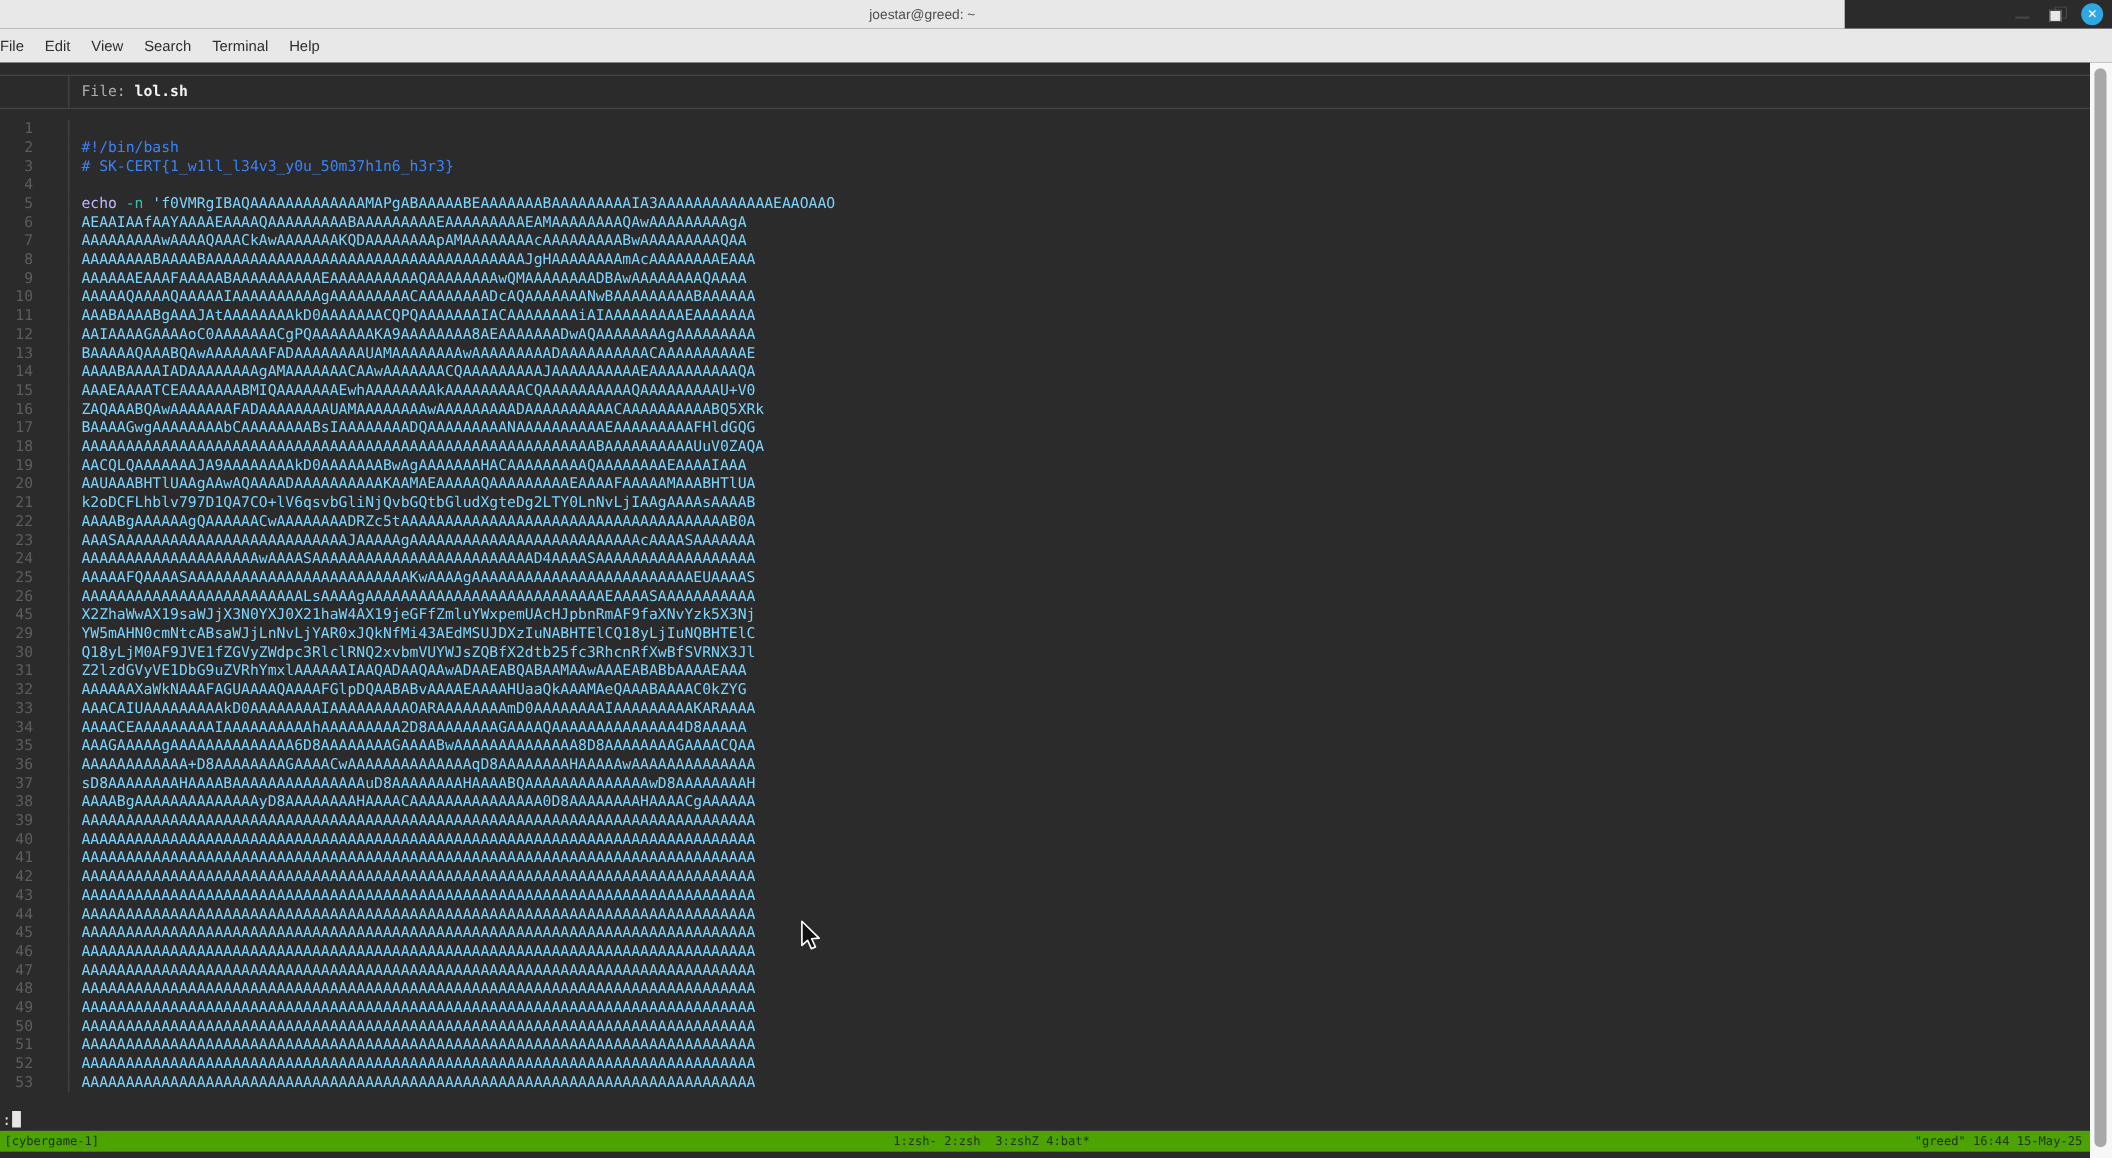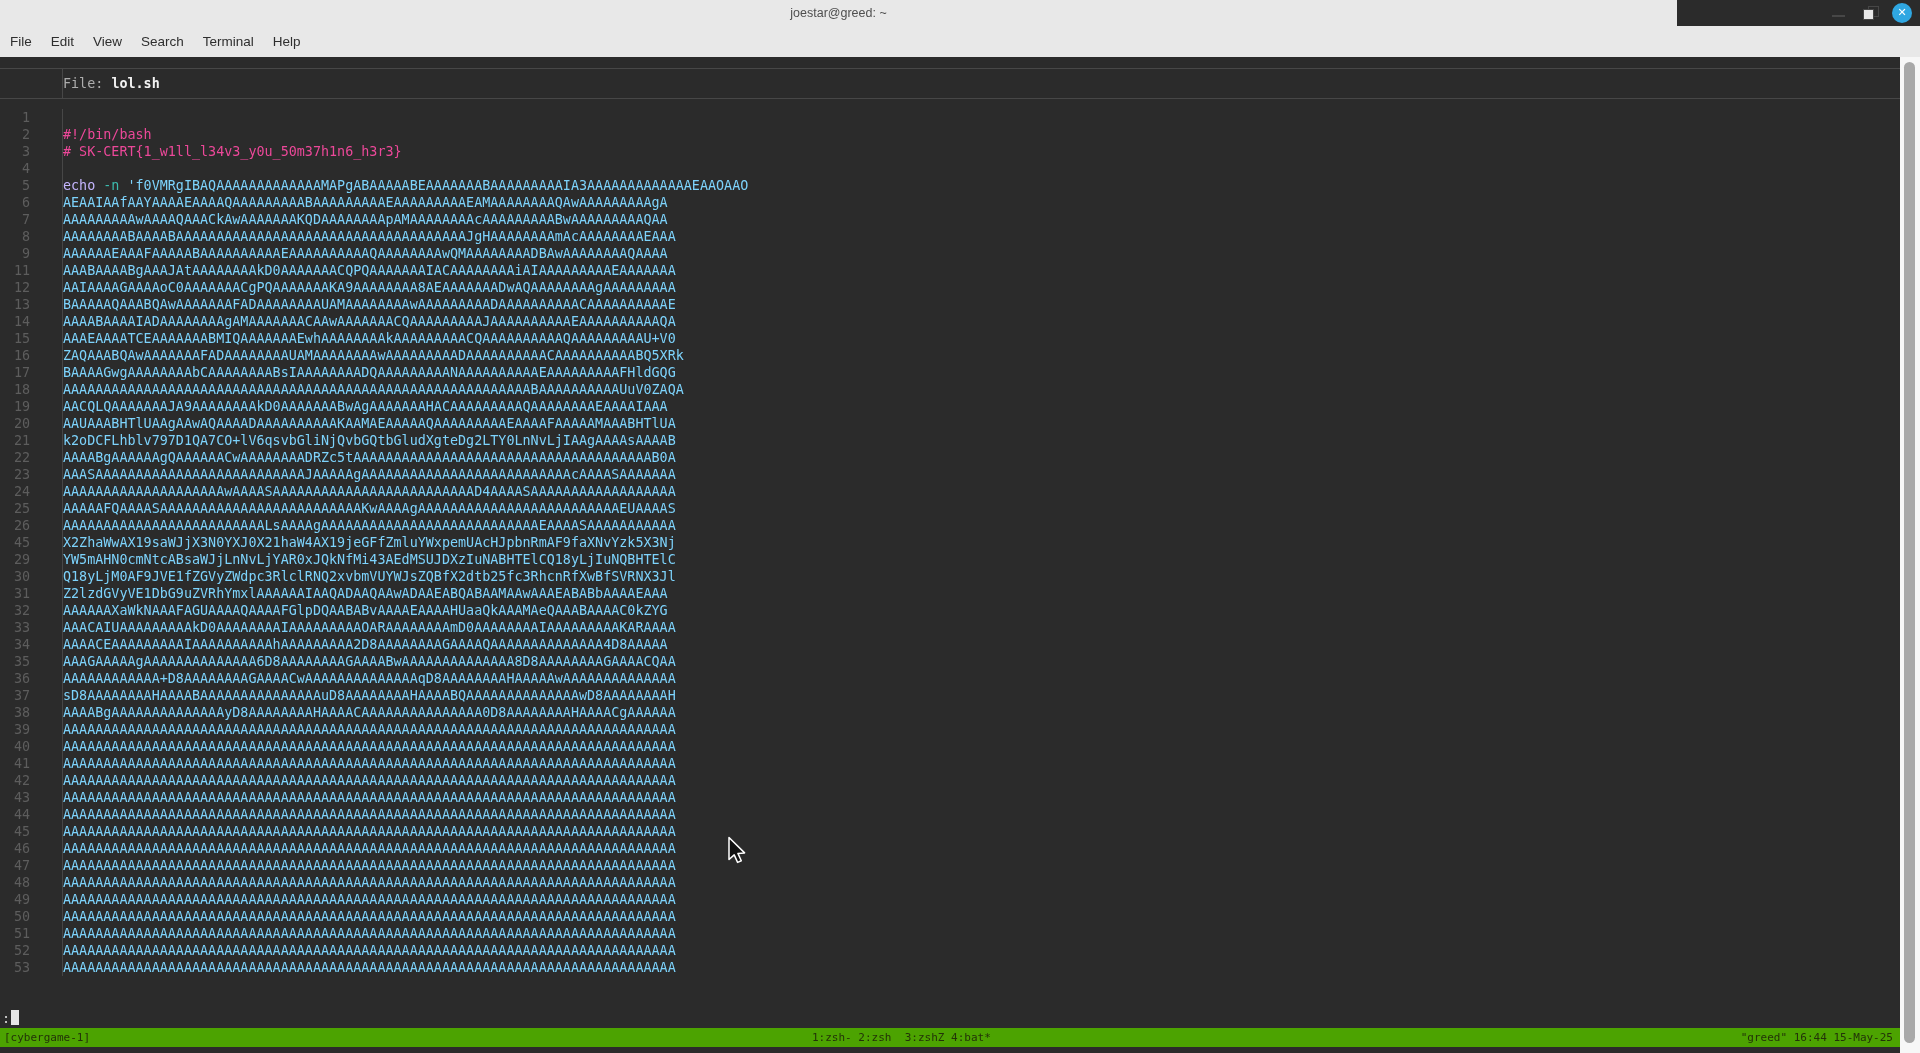--- a/index.html
+++ b/index.html
@@ -13,41 +13,41 @@
     text-align:center;font-family:"Liberation Sans",sans-serif;font-size:12.5px;color:#4e4e4e;}
   .btn-min{position:absolute;left:1832px;top:15px;width:13px;height:2px;background:#474747;cursor:default;}
   .btn-restore{position:absolute;left:1863px;top:6px;width:16px;height:14px;}
   .btn-restore .sq-back{position:absolute;right:0;top:0;width:9px;height:9px;border:1px solid #474747;}
   .btn-restore .sq-front{position:absolute;left:0;bottom:0;width:9px;height:9px;border:1px solid #474747;background:#e8e8e8;}
   .btn-close{position:absolute;left:1892px;top:3px;width:20px;height:20px;border-radius:50%;
     background:#2fa7e2;color:#ffffff;text-align:center;line-height:20px;font-size:11px;
     font-family:"DejaVu Sans",sans-serif;}
   
   .menubar{position:absolute;left:0;top:26px;width:1920px;height:31px;background:#e8e8e8;
-    display:flex;align-items:center;padding-left:10px;box-sizing:border-box;gap:19px;}
+    display:flex;align-items:center;box-sizing:border-box;gap:19px;}
   .menu-item{font-family:"Liberation Sans",sans-serif;font-size:13.5px;color:#2e2e2e;cursor:default;}
   
   .terminal{position:absolute;left:0;top:57px;width:1900px;height:996px;background:#2b2b2b;}
   .bat-rule{position:absolute;left:0;width:1900px;height:1px;background:#474747;}
   .rule-top{top:11px;}
   .rule-bottom{top:41px;}
   .bat-header-row{position:absolute;left:0;top:12px;width:1900px;height:29px;display:flex;}
   .bat-header-row .ln{height:29px;}
   .bat-header-row .lt{line-height:29px;}
   .file-label{color:#adadad;font-size:13.4px;}
   .file-name{color:#f2f2f2;font-weight:bold;font-size:13.4px;}
   .code-lines{position:absolute;left:0;top:52px;width:1900px;}
   .code-row{display:flex;height:17px;line-height:17px;}
   .ln{flex:0 0 30px;width:30px;text-align:right;color:#5d5d5d;font-size:13.4px;}
-  .lt{flex:1;margin-left:32px;border-left:1px solid #474747;
+  .lt{flex:1;margin-left:32px;border-left:1px solid #474747;padding-left:11px;
     white-space:pre;font-size:13.4px;overflow:hidden;}
   .tok-cmd{color:#c4b5fd;}
   .tok-flag{color:#3cbcae;}
   .tok-str{color:#7dd3fc;}
-  .tok-comment{color:#ec4899;margin-top:16px;}
+  .tok-comment{color:#3b82f6;margin-top:16px;}
   .tok-plain{color:#d0d0d0;}
   
   .pager{position:absolute;left:0;top:953px;height:18px;line-height:18px;font-size:13.4px;color:#dcdcdc;}
   .pager .prompt{padding-left:2px;white-space:pre;}
   .cursor-block{display:inline-block;width:8px;height:15px;background:#e6e6e6;vertical-align:-2px;margin-left:1px;}
   
   .tmux-bar{position:absolute;left:0;top:971px;width:1900px;height:19px;background:#4ca301;}
   .tmux-bar span{position:absolute;top:0;height:30px;line-height:19px;font-size:11px;
     color:#233309;white-space:pre;}
   .tmux-left{left:4px;}
@@ -122,20 +122,24 @@
       </div>
       <div class="code-row">
         <span class="ln">8</span>
         <span class="lt"><span class="tok-str">AAAAAAAABAAAABAAAAAAAAAAAAAAAAAAAAAAAAAAAAAAAAAAAAJgHAAAAAAAAmAcAAAAAAAAEAAA</span></span>
       </div>
       <div class="code-row">
         <span class="ln">9</span>
         <span class="lt"><span class="tok-str">AAAAAAEAAAFAAAAABAAAAAAAAAAEAAAAAAAAAAQAAAAAAAAwQMAAAAAAAADBAwAAAAAAAAQAAAA</span></span>
       </div>
       <div class="code-row">
+        <span class="ln">10</span>
+        <span class="lt"><span class="tok-str">AAAAAQAAAAQAAAAAIAAAAAAAAAAgAAAAAAAAACAAAAAAAADcAQAAAAAAANwBAAAAAAAAABAAAAAA</span></span>
+      </div>
+      <div class="code-row">
         <span class="ln">11</span>
         <span class="lt"><span class="tok-str">AAABAAAABgAAAJAtAAAAAAAAkD0AAAAAAACQPQAAAAAAAIACAAAAAAAAiAIAAAAAAAAAEAAAAAAA</span></span>
       </div>
       <div class="code-row">
         <span class="ln">12</span>
         <span class="lt"><span class="tok-str">AAIAAAAGAAAAoC0AAAAAAACgPQAAAAAAAKA9AAAAAAAA8AEAAAAAAADwAQAAAAAAAAgAAAAAAAAA</span></span>
       </div>
       <div class="code-row">
         <span class="ln">13</span>
         <span class="lt"><span class="tok-str">BAAAAAQAAABQAwAAAAAAAFADAAAAAAAAUAMAAAAAAAAwAAAAAAAAADAAAAAAAAAACAAAAAAAAAAE</span></span>

